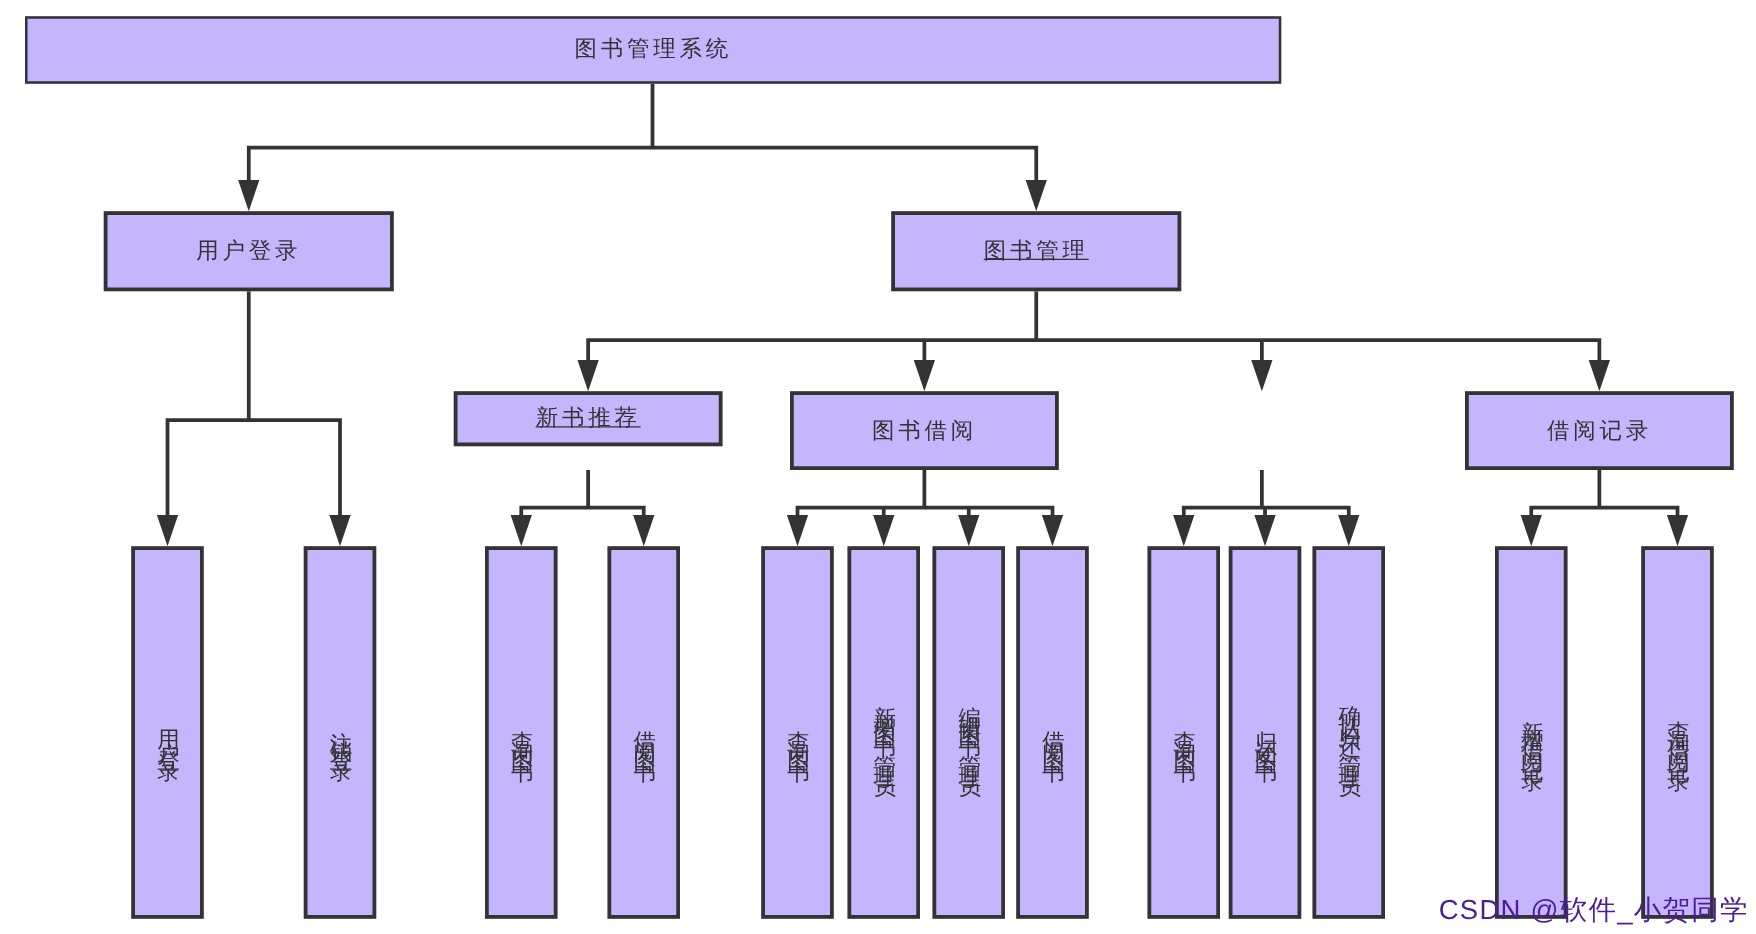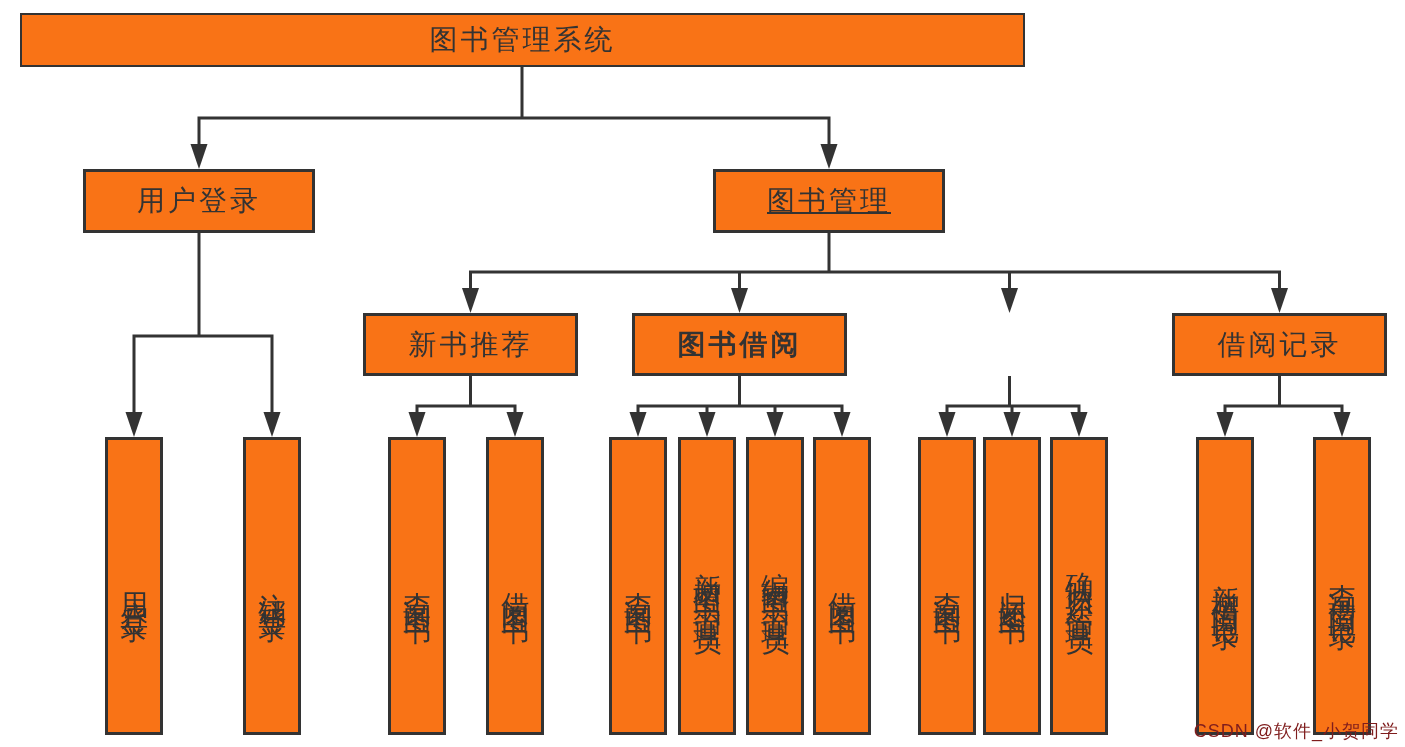--- a/index.html
+++ b/index.html
@@ -19,45 +19,45 @@
     position: absolute;
     left: 0;
     top: 0;
     width: 1405px;
     height: 747px;
   }
   .box {
     position: absolute;
     box-sizing: border-box;
     border: 3px solid #333333;
-    background: #f97316;
+    background: #c4b5fd;
     display: flex;
     align-items: center;
     justify-content: center;
-    font-size: 28px;
+    font-size: 18px;
     color: #333333;
     letter-spacing: 3px;
     line-height: 1.2;
     white-space: nowrap;
   }
   .box.root {
     border-width: 2px;
   }
   .box.leaf {
     writing-mode: vertical-rl;
     text-orientation: mixed;
     letter-spacing: 8px;
     white-space: normal;
   }
   .watermark {
     position: absolute;
     right: 6px;
     bottom: 4px;
-    font-size: 18px;
-    color: #7f1d1d;
+    font-size: 22px;
+    color: #4c1d95;
     letter-spacing: 1px;
   }
 </style>
 </head>
 <body>
 
 <div class="stage">
 
   <svg class="connector-layer" viewBox="0 0 1405 747" xmlns="http://www.w3.org/2000/svg">
     <g stroke="#333333" stroke-width="3" fill="none">
@@ -97,22 +97,22 @@
       <polygon points="1225,437 1216.5,412 1233.5,412"></polygon>
       <polygon points="1342,437 1333.5,412 1350.5,412"></polygon>
     </g>
   </svg>
 
   <div class="box root" style="left:20px; top:13px; width:1005px; height:54px;">图书管理系统</div>
 
   <div class="box" style="left:83px; top:169px; width:232px; height:64px;">用户登录</div>
   <div class="box" style="left:713px; top:169px; width:232px; height:64px;text-decoration:underline;">图书管理</div>
 
-  <div class="box" style="left:363px; top:313px; width:215px; height:63px;">新书推荐</div>
-  <div class="box" style="left:632px; top:313px; width:215px; height:63px;font-weight:bold;">图书借阅</div>
+  <div class="box" style="left:363px; top:313px; width:215px; height:44px;text-decoration:underline;">新书推荐</div>
+  <div class="box" style="left:632px; top:313px; width:215px; height:63px;">图书借阅</div>
   <div class="box" style="left:1172px; top:313px; width:215px; height:63px;">借阅记录</div>
 
   <div class="box leaf" style="left:105px; top:437px; width:58px; height:298px;">用户登录</div>
   <div class="box leaf" style="left:243px; top:437px; width:58px; height:298px;">注销登录</div>
 
   <div class="box leaf" style="left:388px; top:437px; width:58px; height:298px;">查询图书</div>
   <div class="box leaf" style="left:486px; top:437px; width:58px; height:298px;">借阅图书</div>
 
   <div class="box leaf" style="left:609px; top:437px; width:58px; height:298px;">查询图书</div>
   <div class="box leaf" style="left:678px; top:437px; width:58px; height:298px;">新增图书（管理员）</div>

